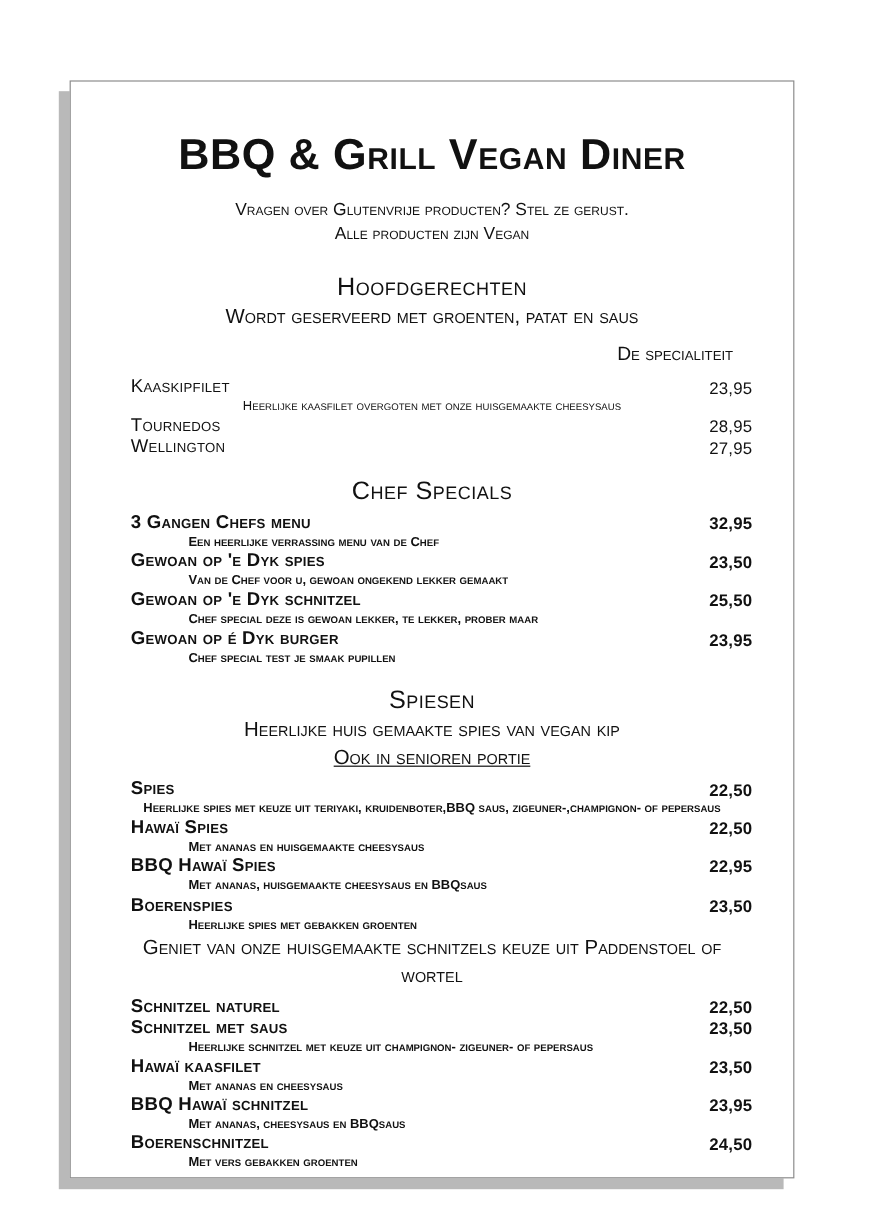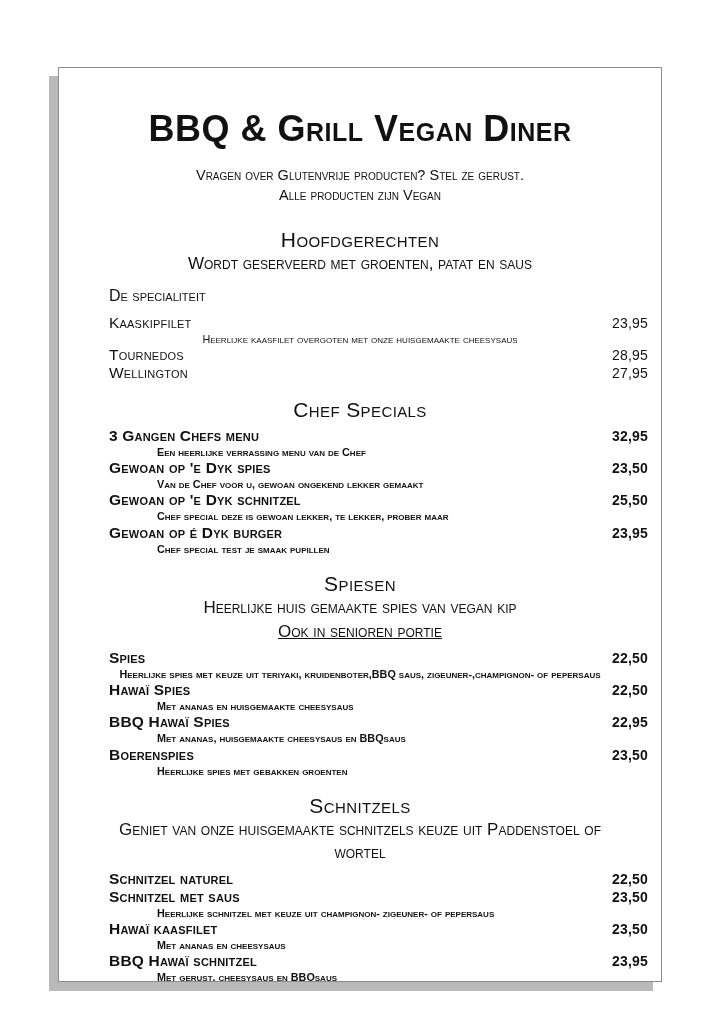--- a/index.html
+++ b/index.html
@@ -90,21 +90,21 @@
   .section-note {
     text-align: center;
     font-variant: small-caps;
     font-size: 17px;
     line-height: 1.35;
     margin: 1px 0 0 0;
   }
   .section-note.underline { text-decoration: underline; }
 
   .sub-title {
-    text-align: left;
+    text-align: right;
     font-variant: small-caps;
     font-size: 16px;
     margin: 11px 0 0 0;
   }
 
   
   .items { margin-top: 9px; }
   .items.tight { margin-top: 5px; font-weight: bold; }
 
   .item-row {
@@ -116,21 +116,21 @@
     position: absolute;
     left: 0;
     top: 0;
     font-variant: small-caps;
     font-size: 15.5px;
     letter-spacing: 0.2px;
     white-space: nowrap;
   }
   .item-price {
     position: absolute;
-    left: 503px;
+    left: 482px;
     top: 1px;
     font-size: 14px;
     letter-spacing: 0.2px;
   }
   .item-desc {
     font-variant: small-caps;
     font-size: 10.8px;
     line-height: 1.32;
     margin: 0;
     padding-left: 48px;
@@ -223,42 +223,41 @@
               </div>
               <div class="item-desc">Met ananas, huisgemaakte cheesysaus en BBQsaus</div>
               <div class="item-row">
                 <span class="item-name">Boerenspies</span>
                 <span class="item-price">23,50</span>
               </div>
               <div class="item-desc">Heerlijke spies met gebakken groenten</div>
             </div>
           </div>
           <div>
-            <div class="section-title gap-top-s">Schnitzels</div>
             <div class="section-note">Geniet van onze huisgemaakte schnitzels keuze uit Paddenstoel of wortel</div>
             <div class="items tight">
               <div class="item-row">
                 <span class="item-name">Schnitzel naturel</span>
                 <span class="item-price">22,50</span>
               </div>
               <div class="item-row">
                 <span class="item-name">Schnitzel met saus</span>
                 <span class="item-price">23,50</span>
               </div>
               <div class="item-desc">Heerlijke schnitzel met keuze uit champignon- zigeuner- of pepersaus</div>
               <div class="item-row">
                 <span class="item-name">Hawaï kaasfilet</span>
                 <span class="item-price">23,50</span>
               </div>
               <div class="item-desc">Met ananas en cheesysaus</div>
               <div class="item-row">
                 <span class="item-name">BBQ Hawaï schnitzel</span>
                 <span class="item-price">23,95</span>
               </div>
-              <div class="item-desc">Met gerust, cheesysaus en BBQsaus</div>
+              <div class="item-desc">Met ananas, cheesysaus en BBQsaus</div>
               <div class="item-row">
                 <span class="item-name">Boerenschnitzel</span>
                 <span class="item-price">24,50</span>
               </div>
               <div class="item-desc">Met vers gebakken groenten</div>
             </div>
           </div>
         </div>
 
     </div>

